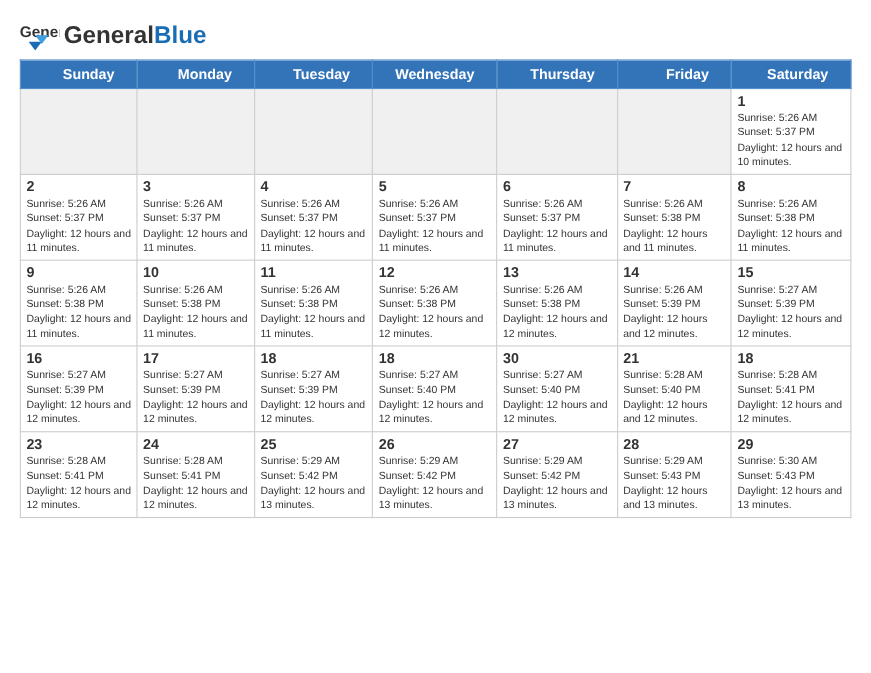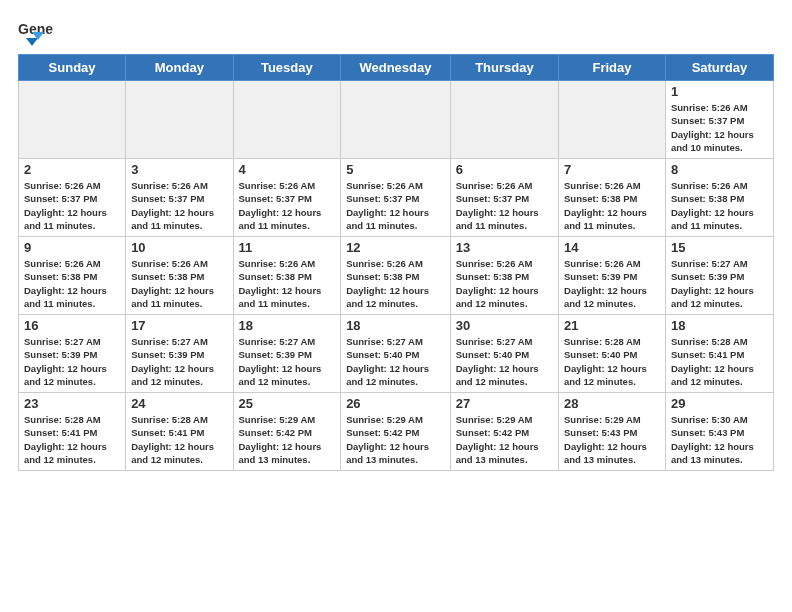--- a/index.html
+++ b/index.html
@@ -53,23 +53,23 @@
     .calendar {
       width: 100%;
       border-collapse: collapse;
       border: 1px solid #bbb;
     }
     .calendar th {
       background: #3373b8;
       color: #fff;
       font-size: 13px;
       font-weight: bold;
-      padding: 5px 3px;
+      padding: 5px 20px;
       border: 1px solid #5590cc;
-      text-align: center;
+      text-align: right;
     }
     .calendar td {
       border: 1px solid #ccc;
       vertical-align: top;
       padding: 3px 5px;
       width: 113px;
       background: #fff;
       font-size: 10px;
       color: #333;
       height: 78px;
@@ -81,37 +81,41 @@
       font-size: 13px;
       font-weight: bold;
       color: #333;
       display: block;
       margin-bottom: 2px;
     }
     .day-info {
       font-size: 9.5px;
       color: #333;
       line-height: 1.4;
-      font-weight: bold;
     }
     .last-row td {
       height: 68px;
     }
   </style>
 </head>
 <body>
 
 <div class="page">
   <div class="header">
     <div class="logo">
       <svg class="logo-icon" viewBox="0 0 36 28">
         <text x="0" y="16" font-size="14" font-weight="bold" fill="#333">General</text>
         <polygon points="8,20 20,20 14,28" fill="#1a6db5"></polygon>
         <polygon points="14,14 26,14 20,22" fill="#3fa0e0"></polygon>
       </svg>
+      <div>
+        <div class="logo-text">
+          <span>General</span><span class="blue">Blue</span>
+        </div>
+      </div>
     </div>
     <div class="title-block">
       <div class="month-year"></div>
       <div class="location"></div>
     </div>
   </div>
 
   <table class="calendar">
     <thead>
       <tr>

